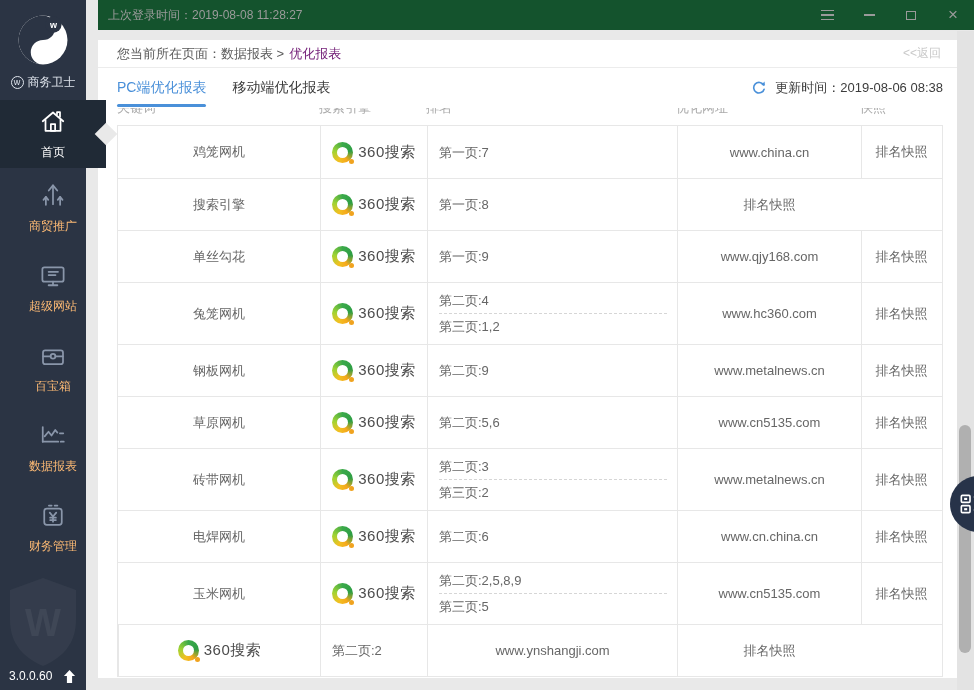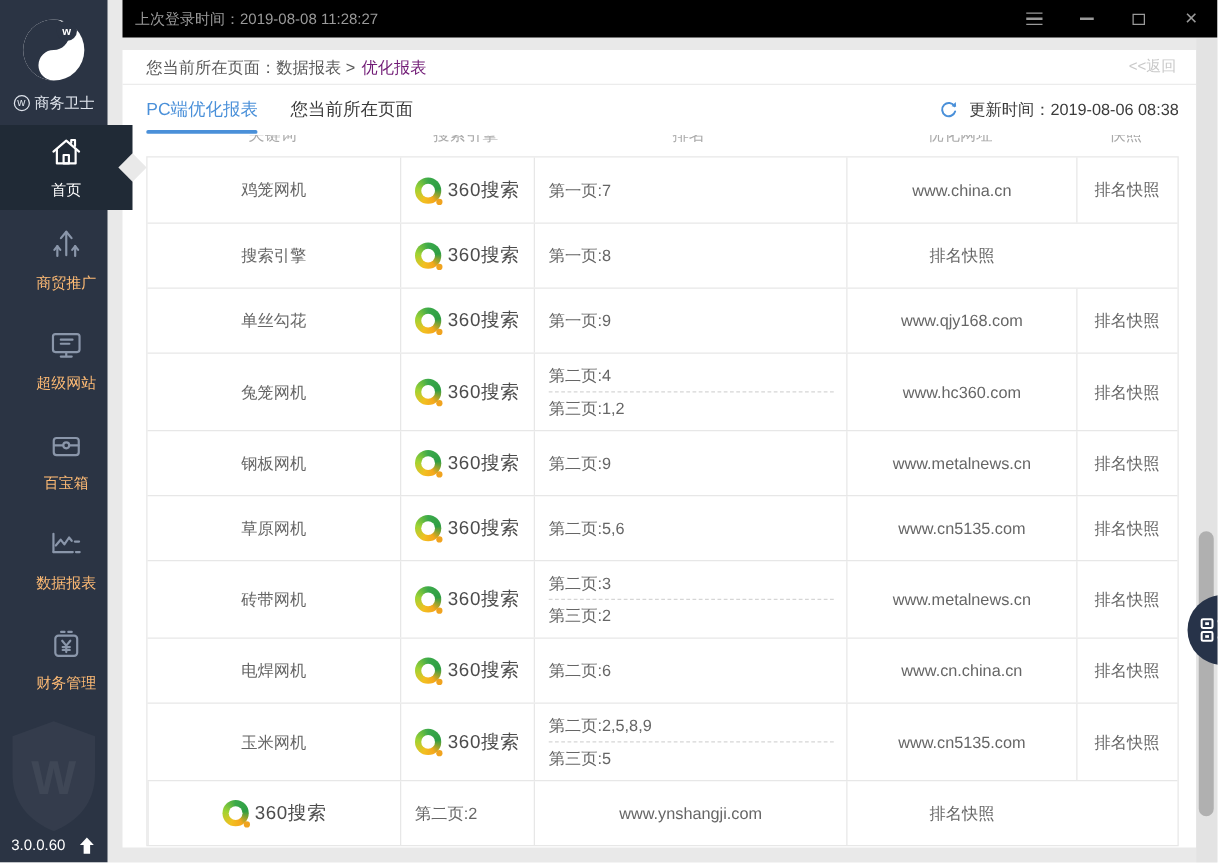--- a/index.html
+++ b/index.html
@@ -16,21 +16,21 @@
   .menu-item .mi-label { font-size:12px; color:#fdba74; }
   .menu-item.active { height:68px; background:#202a36; color:#ffffff; }
   .menu-item.active .mi-label { color:#ffffff; }
   .mi-icon svg { width:30px; height:30px; display:block; fill:none; stroke:currentColor; stroke-width:1.4; stroke-linecap:round; stroke-linejoin:round; }
   .active-arrow { position:absolute; right:-8px; top:50%; margin-top:-8px; width:16px; height:16px; background:#e9e9e9; transform:rotate(45deg); }
   .watermark { position:absolute; left:4px; bottom:16px; opacity:1; pointer-events:none; }
   .version-row { position:absolute; left:9px; bottom:7px; display:flex; align-items:center; gap:10px; color:#ffffff; font-size:12px; }
   .version-row svg { display:block; }
 
   
-  .titlebar { position:absolute; left:98px; top:0; width:876px; height:30px; background:#000000; display:flex; align-items:center; justify-content:space-between; padding:0 10px; z-index:2; }
+  .titlebar { position:absolute; left:98px; top:0; width:876px; height:30px; background:#14532d; display:flex; align-items:center; justify-content:space-between; padding:0 10px; z-index:2; }
   .login-text { color:#9b9b9b; font-size:12px; }
   .wc { display:flex; align-items:center; gap:28px; padding-right:4px; }
   .wc-btn { cursor:pointer; display:flex; align-items:center; justify-content:center; width:14px; height:14px; }
   .bars { display:flex; flex-direction:column; gap:3px; width:13px; }
   .bars i { height:1.5px; background:#9a9a9a; display:block; }
   .minbar { width:11px; height:1.5px; background:#9a9a9a; }
   .maxbox { width:10px; height:9px; border:1.5px solid #9a9a9a; }
   .closex { color:#9a9a9a; font-size:17px; line-height:14px; }
 
   
@@ -43,21 +43,21 @@
   .tab { position:relative; height:40px; display:flex; align-items:center; font-size:14px; color:#3a3a3a; cursor:pointer; margin-right:26px; }
   .tab.active { color:#4a90d9; }
   .tab.active::after { content:""; position:absolute; left:0; bottom:1px; height:3px; width:100%; background:#4a90d9; border-radius:2px; }
   .update { margin-left:auto; display:flex; align-items:center; gap:8px; font-size:13px; color:#3c3c3c; }
   .refresh-ic { cursor:pointer; display:flex; }
 
   
   .ptable { margin:0 14px 0 19px; }
   .thead-strip { height:17px; overflow:hidden; position:relative; display:grid; grid-template-columns:202px 107px 250px 184px 81px; }
   .hcell { position:relative; }
-  .hcell span { position:absolute; top:-9px; left:0; right:0; text-align:center; font-size:13px; color:#aaaaaa; white-space:nowrap; }
+  .hcell span { position:absolute; top:-9px; left:0; right:0; text-align:left; font-size:13px; color:#aaaaaa; white-space:nowrap; }
   .tbody { border:1px solid #e7e7e7; }
   .trow { display:grid; grid-template-columns:202px 107px 250px 184px 80px; min-height:52px; }
   .trow.tall { min-height:62px; }
   .trow + .trow { border-top:1px solid #e7e7e7; }
   .td { border-left:1px solid #e7e7e7; display:flex; align-items:center; justify-content:center; font-size:13px; color:#666666; }
   .td.c1 { border-left:none; }
   .td.c3 { flex-direction:column; align-items:stretch; justify-content:center; padding-left:11px; }
   .rank-line { line-height:25px; color:#666666; }
   .rank-divider { border-top:1px dashed #d6d6d6; margin-right:10px; }
   .engine-cell { gap:5px; }
@@ -203,21 +203,21 @@
   <div class="card">
     <div class="breadcrumb-row">
       <div class="bc-left">
         <span>您当前所在页面：数据报表 &gt;</span><span class="bc-link">优化报表</span>
       </div>
       <span class="back-link">&lt;&lt;返回</span>
     </div>
 
     <div class="tabs-row">
       <div class="tab active">PC端优化报表</div>
-      <div class="tab">您当前所在页面</div>
+      <div class="tab">移动端优化报表</div>
       <div class="update">
         <span class="refresh-ic">
           <svg width="16" height="16" viewBox="0 0 16 16">
             <path d="M13.1 9.2A5.3 5.3 0 1 1 12.6 5" fill="none" stroke="#4a90d9" stroke-width="1.6" stroke-linecap="round"></path>
             <path d="M13.6 1.6 13.9 5.4 10.2 4.9Z" fill="#4a90d9"></path>
           </svg>
         </span>
         <span>更新时间：2019-08-06 08:38</span>
       </div>
     </div>

